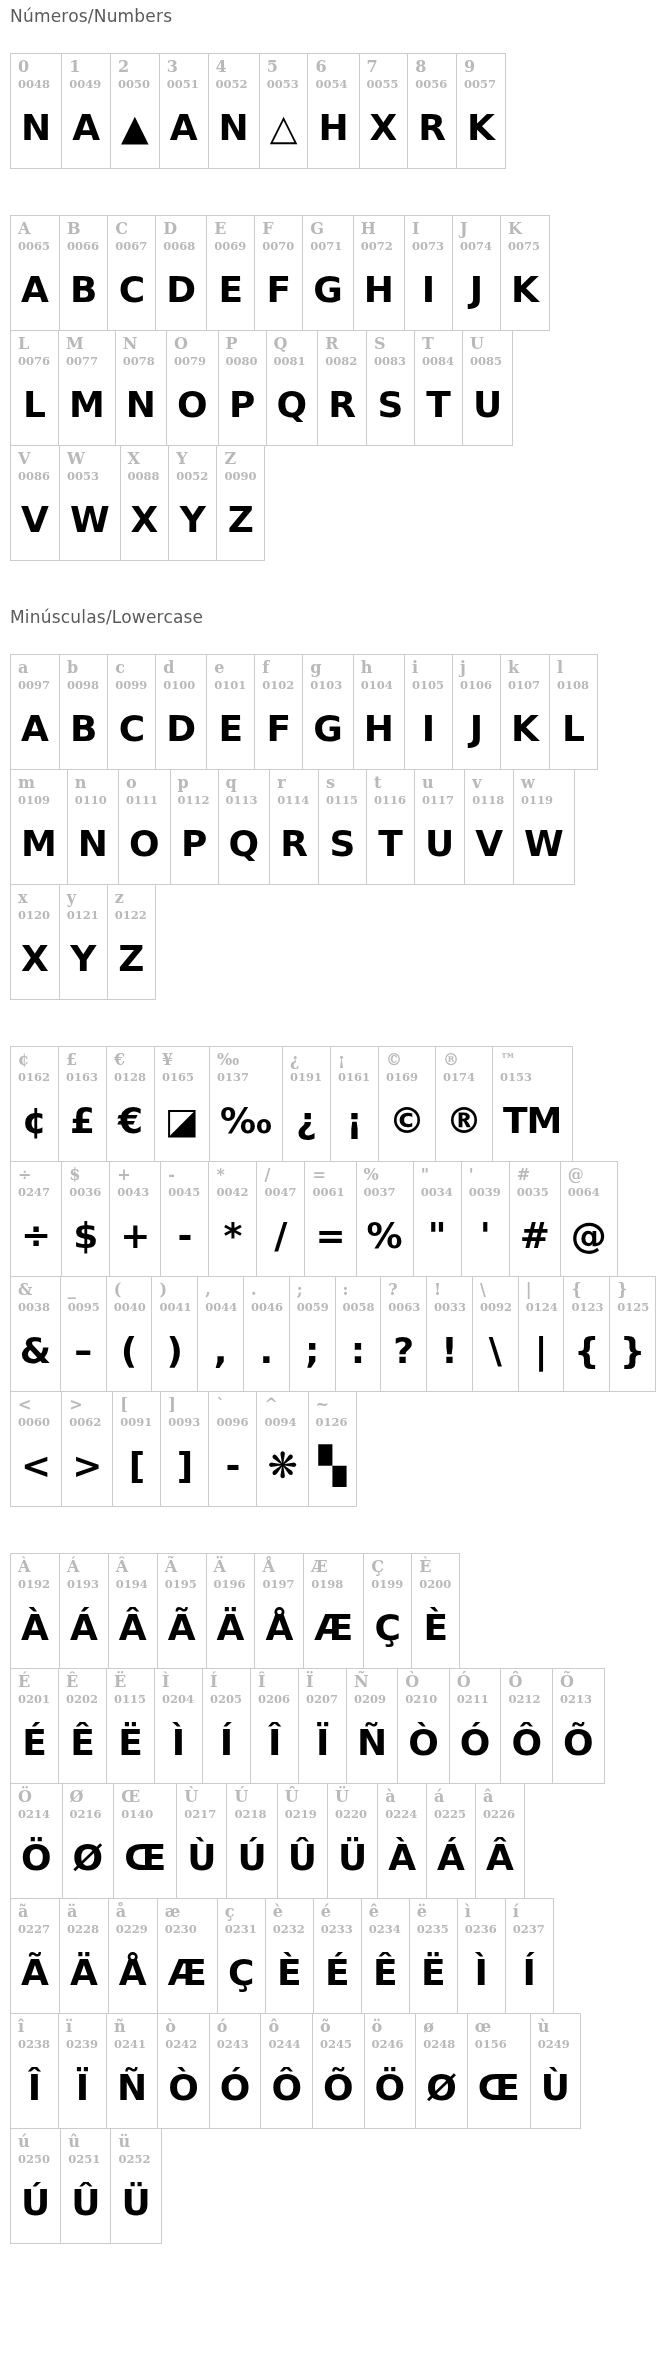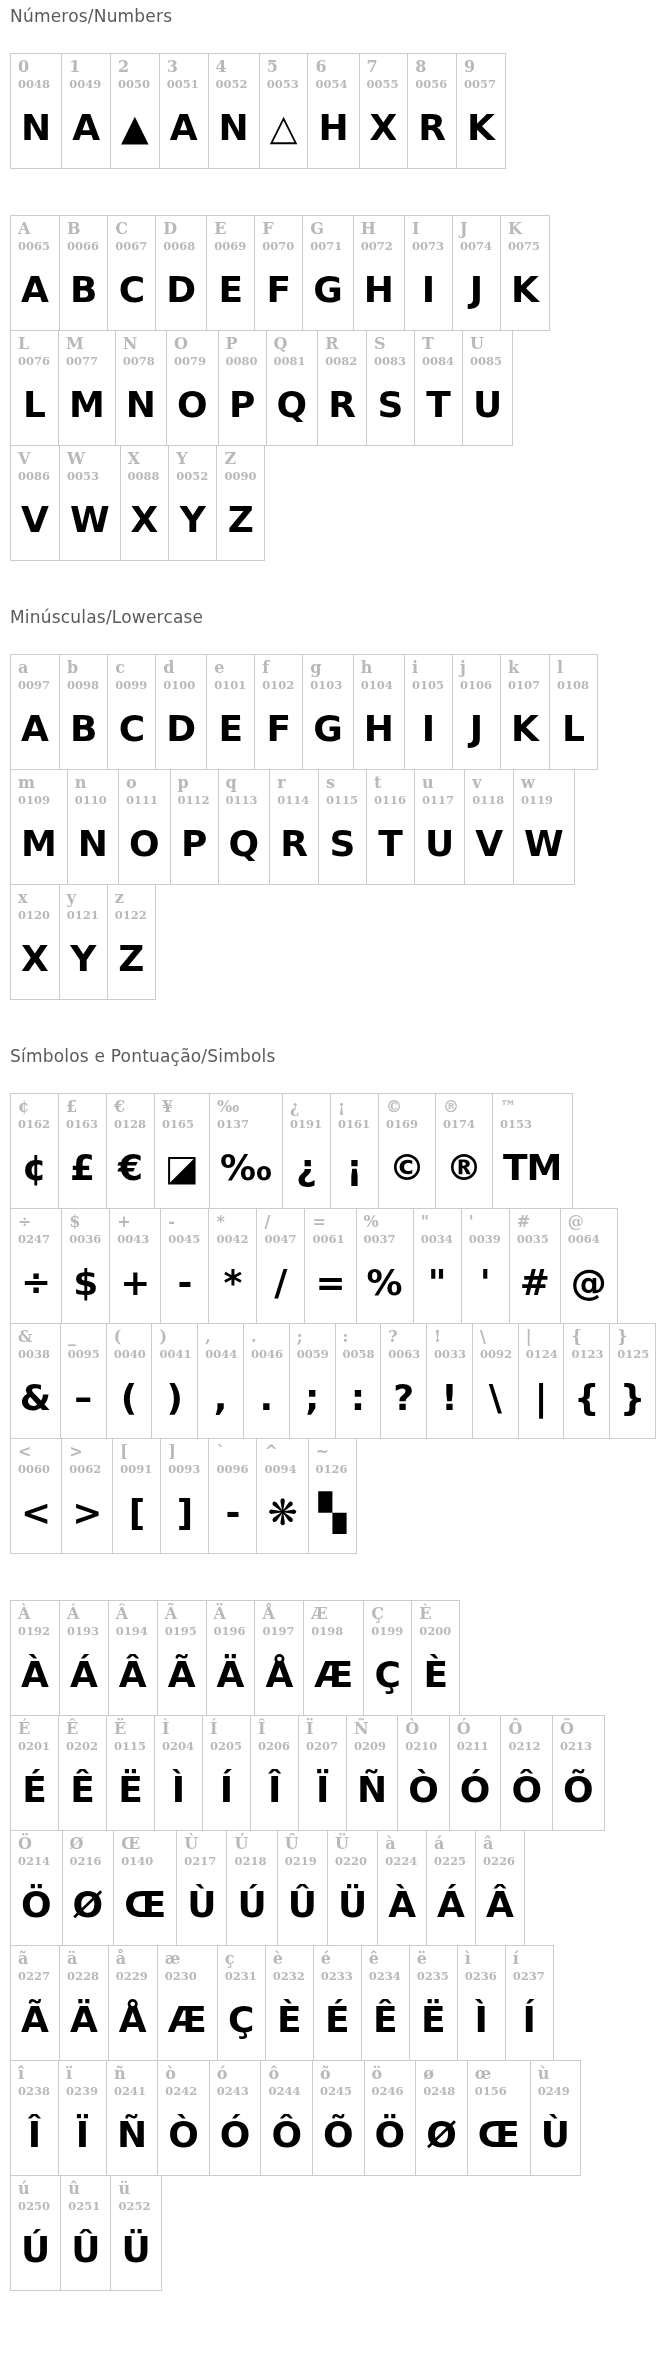--- a/index.html
+++ b/index.html
@@ -458,21 +458,20 @@
   <div class="cell">
     <div class="ch">z</div>
     <div class="code">0122</div>
     <div class="glyph">Z</div>
   </div>
 </div>
       </div>
   </section>
 
   <section>
-    <h2 class="section-title">Símbolos e Pontuação/Simbols</h2>
     <div class="grid">
         <div class="row">
   <div class="cell">
     <div class="ch">¢</div>
     <div class="code">0162</div>
     <div class="glyph">¢</div>
   </div>
 
   <div class="cell">
     <div class="ch">£</div>

